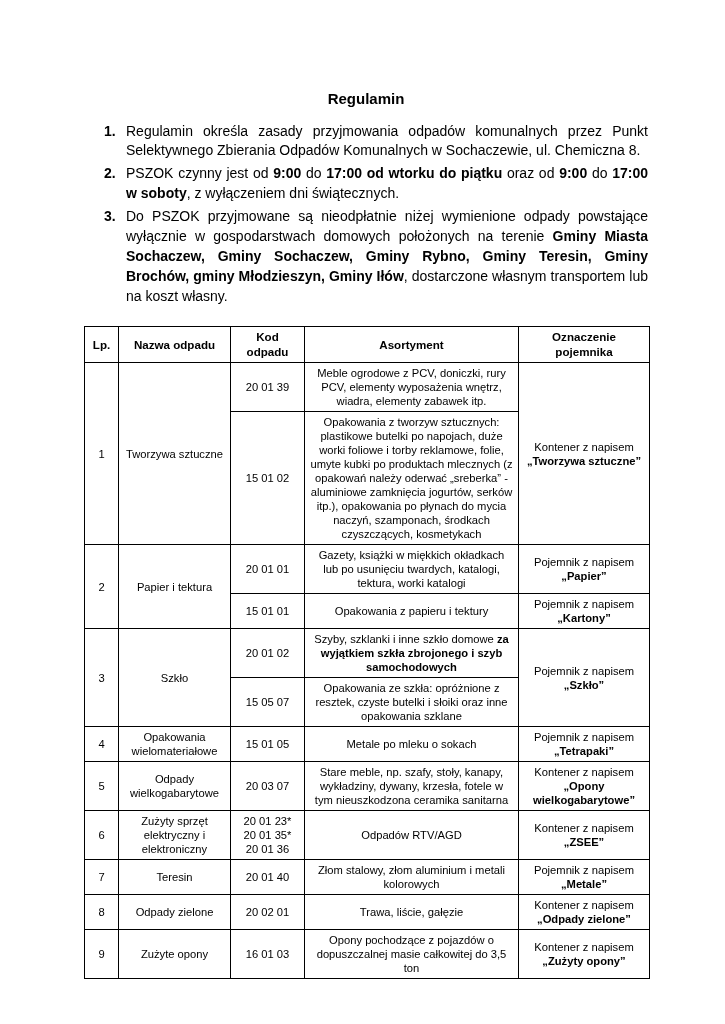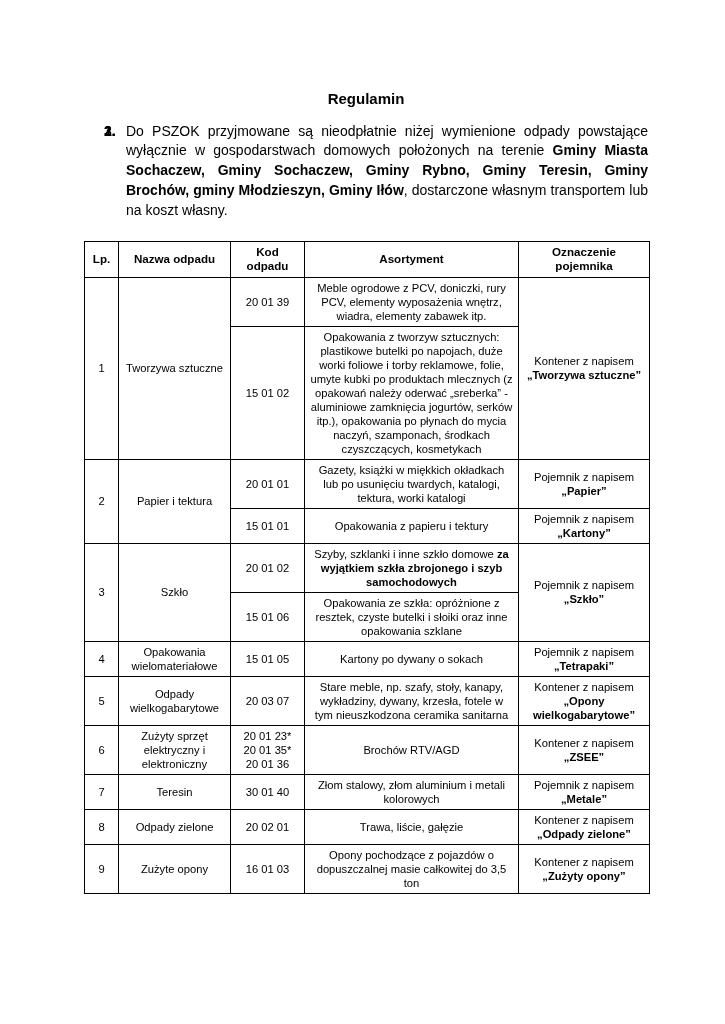--- a/index.html
+++ b/index.html
@@ -58,24 +58,26 @@
 <div class="page">
 
   <div class="title">
     <div>Regulamin</div>
   </div>
 
   <div class="rules">
 
     <div class="rule">
       <span class="rule-num">1.</span>
+      <span>Regulamin określa zasady przyjmowania odpadów komunalnych przez Punkt Selektywnego Zbierania Odpadów Komunalnych w Sochaczewie, ul. Chemiczna 8.</span>
     </div>
 
     <div class="rule">
       <span class="rule-num">2.</span>
+      <span><span>PSZOK czynny jest od </span><span class="b">9:00</span><span> do </span><span class="b">17:00 od wtorku do piątku</span><span> oraz od </span><span class="b">9:00</span><span> do </span><span class="b">17:00 w soboty</span><span>, z wyłączeniem dni świątecznych.</span></span>
     </div>
 
     <div class="rule">
       <span class="rule-num">3.</span>
       <span><span>Do PSZOK przyjmowane są nieodpłatnie niżej wymienione odpady powstające wyłącznie w gospodarstwach domowych położonych na terenie </span><span class="b">Gminy Miasta Sochaczew, Gminy Sochaczew, Gminy Rybno, Gminy Teresin, Gminy Brochów, gminy Młodzieszyn, Gminy Iłów</span><span>, dostarczone własnym transportem lub na koszt własny.</span></span>
     </div>
 
   </div>
 
   <table class="waste">
@@ -135,29 +137,29 @@
         <td rowspan="2">3</td>
         <td rowspan="2">Szkło</td>
         <td>20 01 02</td>
         <td><span>Szyby, szklanki i inne szkło domowe </span><span class="b">za wyjątkiem szkła zbrojonego i szyb samochodowych</span></td>
         <td rowspan="2">
           <div>Pojemnik z napisem</div>
           <div class="b">„Szkło”</div>
         </td>
       </tr>
       <tr>
-        <td>15 01 06</td>
+        <td>15 05 07</td>
         <td>Opakowania ze szkła: opróżnione z resztek, czyste butelki i słoiki oraz inne opakowania szklane</td>
       </tr>
 
       <tr>
         <td>4</td>
         <td>Opakowania wielomateriałowe</td>
         <td>15 01 05</td>
-        <td>Kartony po dywany o sokach</td>
+        <td>Metale po mleku o sokach</td>
         <td>
           <div>Pojemnik z napisem</div>
           <div class="b">„Tetrapaki”</div>
         </td>
       </tr>
 
       <tr>
         <td>5</td>
         <td>Odpady wielkogabarytowe</td>
         <td>20 03 07</td>
@@ -169,31 +171,31 @@
       </tr>
 
       <tr>
         <td>6</td>
         <td>Zużyty sprzęt elektryczny i elektroniczny</td>
         <td>
           <div>20 01 23*</div>
           <div>20 01 35*</div>
           <div>20 01 36</div>
         </td>
-        <td>Brochów RTV/AGD</td>
+        <td>Odpadów RTV/AGD</td>
         <td>
           <div>Kontener z napisem</div>
           <div class="b">„ZSEE”</div>
         </td>
       </tr>
 
       <tr>
         <td>7</td>
         <td>Teresin</td>
-        <td>30 01 40</td>
+        <td>20 01 40</td>
         <td>Złom stalowy, złom aluminium i metali kolorowych</td>
         <td>
           <div>Pojemnik z napisem</div>
           <div class="b">„Metale”</div>
         </td>
       </tr>
 
       <tr>
         <td>8</td>
         <td>Odpady zielone</td>

